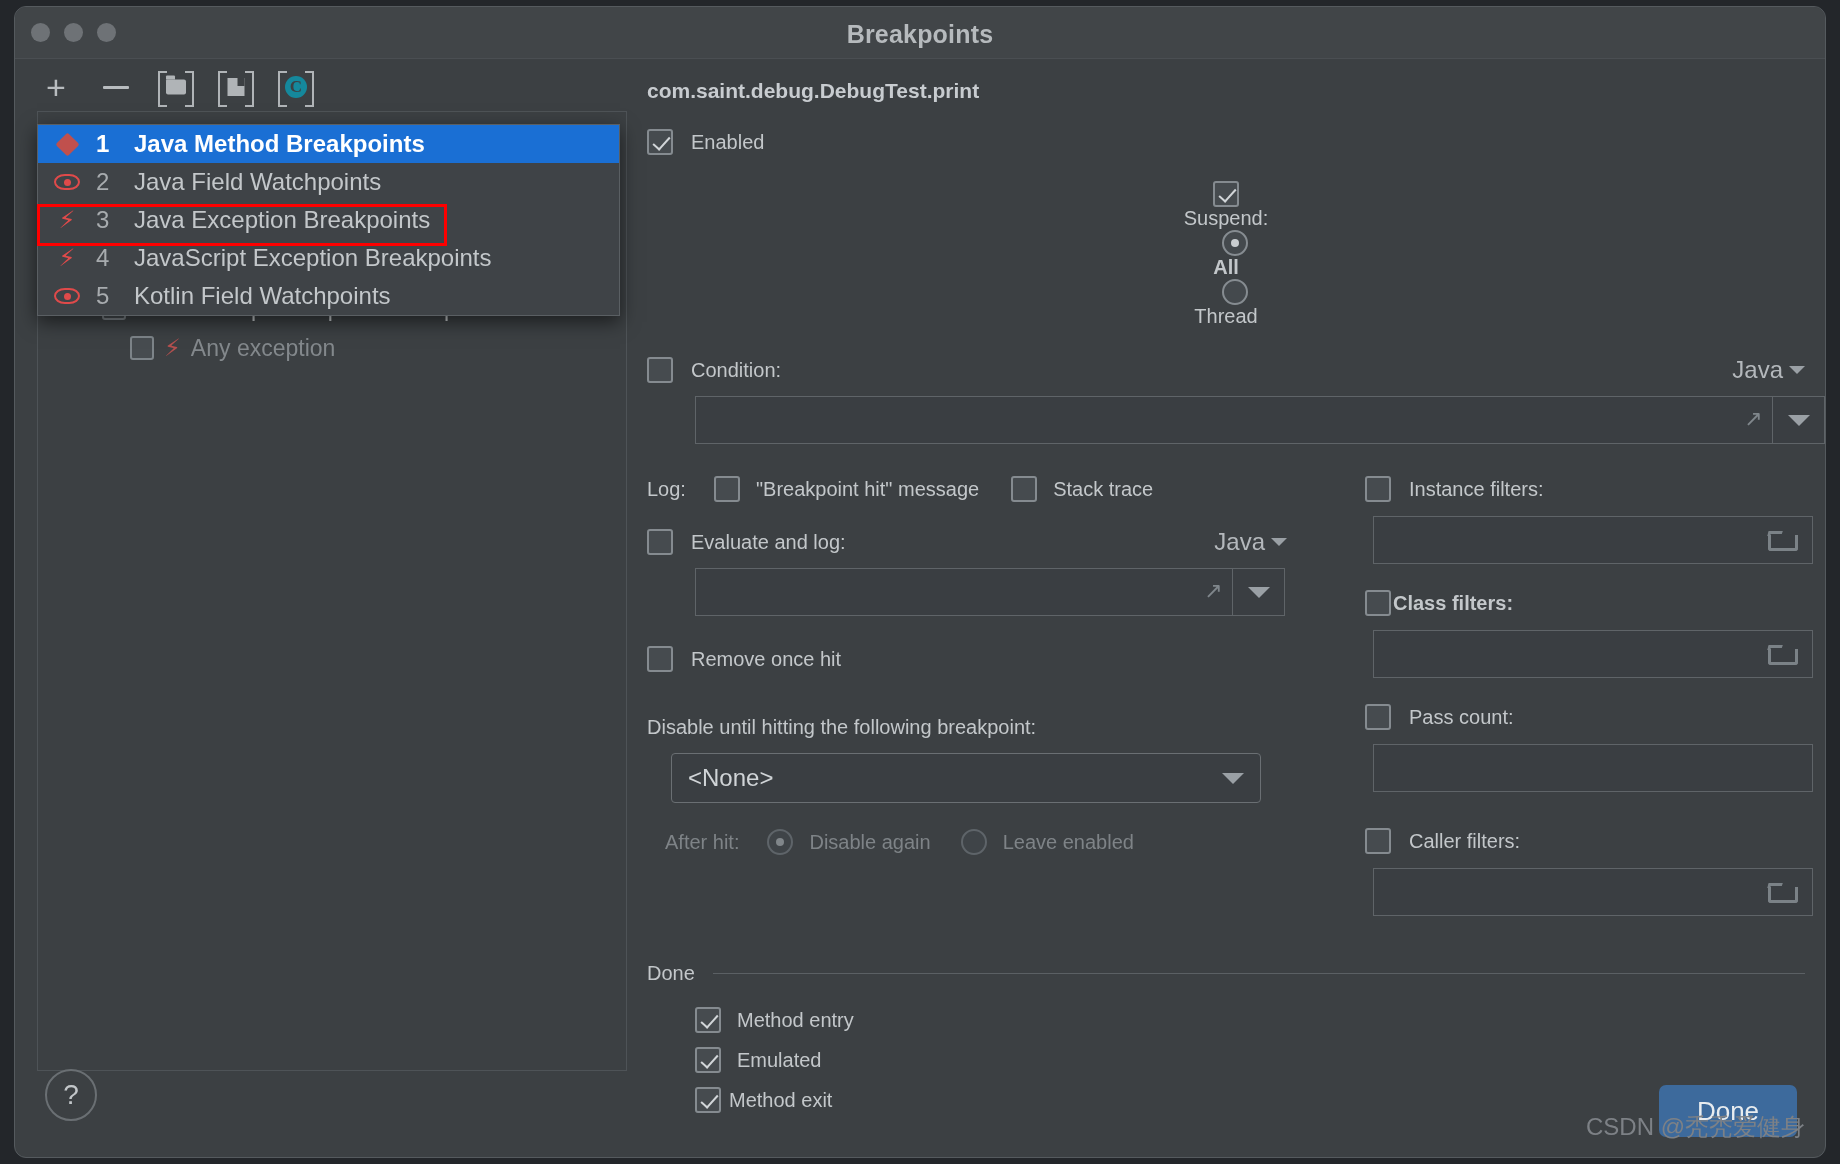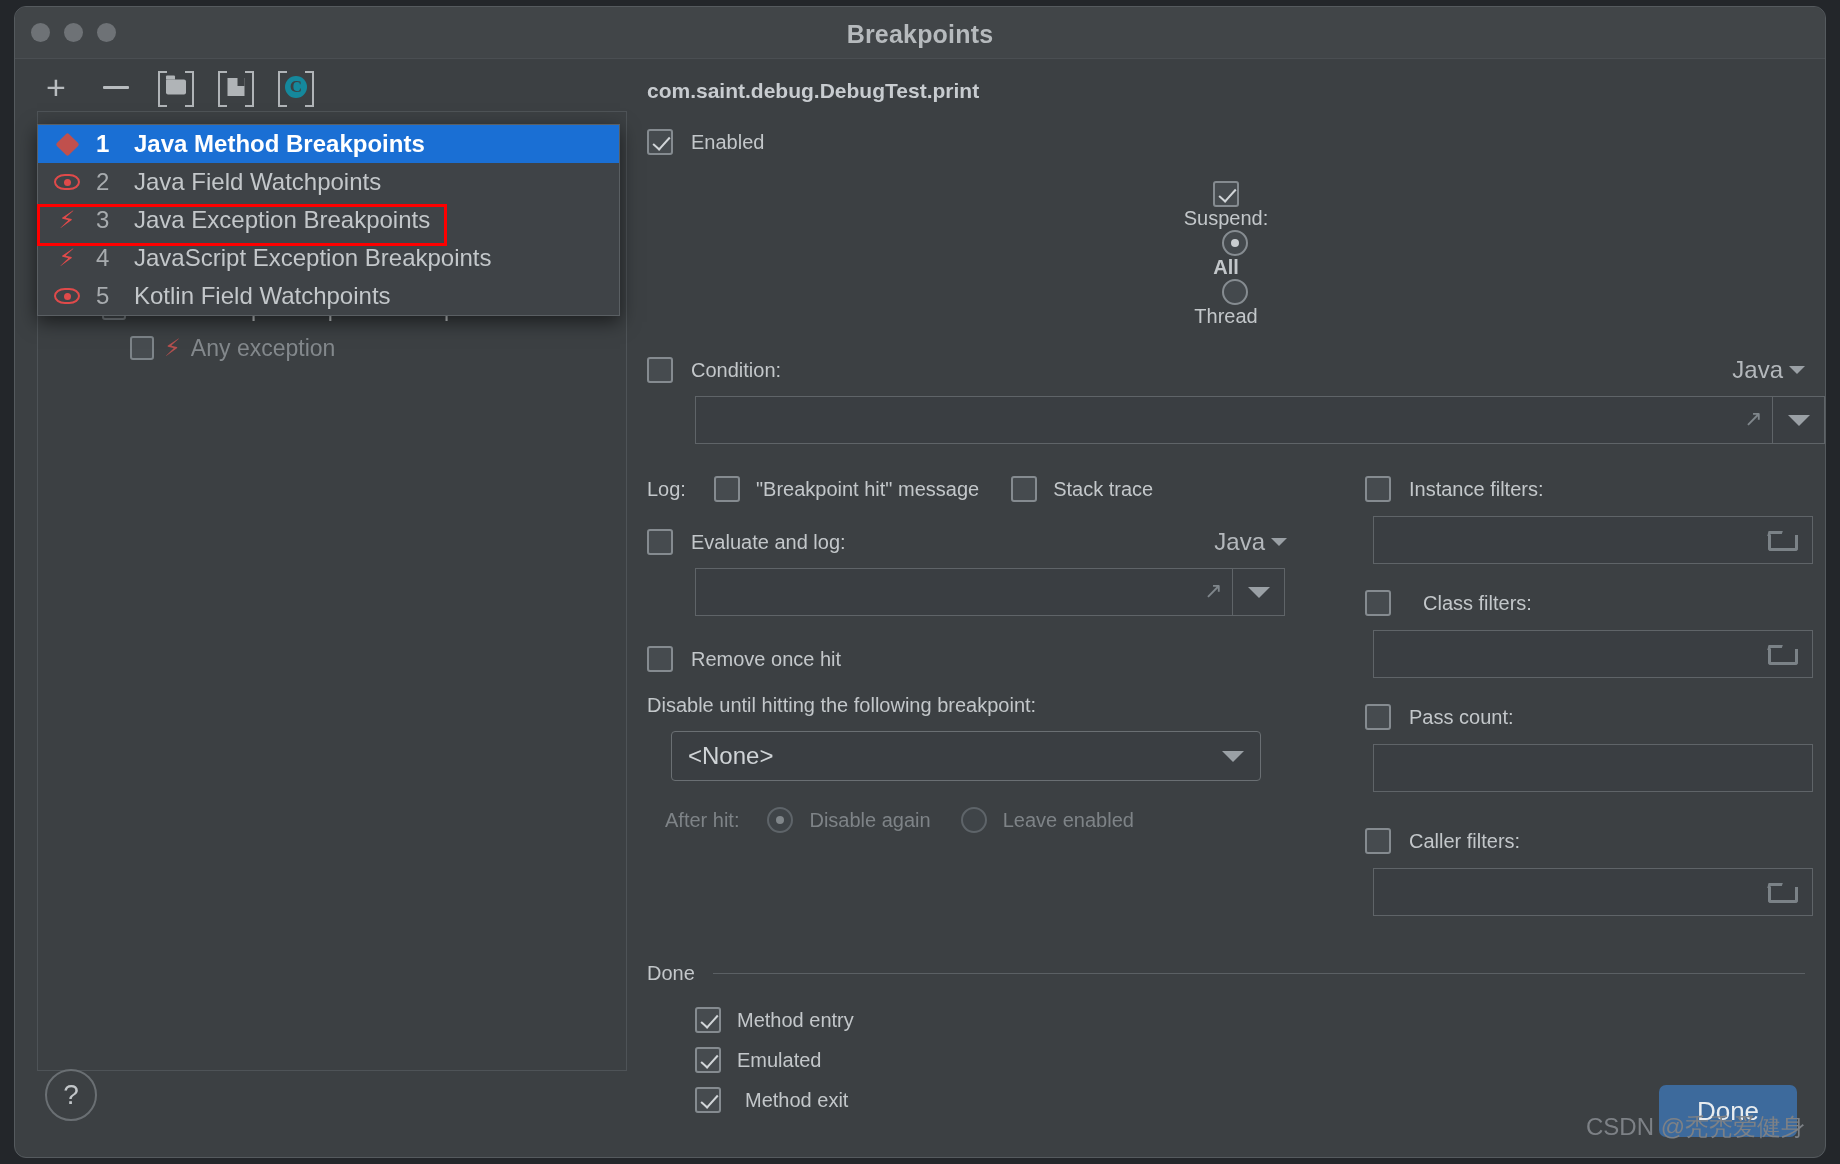--- a/index.html
+++ b/index.html
@@ -351,21 +351,21 @@
           <span class="dd-btn">
               <span class="caret-dn"></span>
             </span>
         </div>
 
         <div class="row" style="margin-top:30px; gap:18px;">
           <span class="chk"></span>
           <span class="lbl">Remove once hit</span>
         </div>
 
-        <div class="lbl" style="margin-top:22px;">Disable until hitting the following breakpoint:</div>
+        <div class="lbl" style="margin-top:44px;">Disable until hitting the following breakpoint:</div>
         <div class="combo" style="margin:14px 0 0 24px; width:590px;">
           <span>&lt;None&gt;</span>
           <span class="caret-dn"></span>
         </div>
 
         <div class="row" style="margin-top:26px; gap:16px; padding-left:18px;">
           <span class="lbl dim">After hit:</span>
           <span class="radio dim on" style="margin-left:12px"></span>
           <span class="lbl dim">Disable again</span>
           <span class="radio dim" style="margin-left:14px"></span>
@@ -378,21 +378,21 @@
           <span class="chk"></span>
           <span class="lbl">Instance filters:</span>
         </div>
         <div class="field" style="margin:14px 0 0 8px; width:440px;">
           <span class="folder-ic">
               <span class="f2"></span>
               <span class="f1"></span>
             </span>
         </div>
 
-        <div class="row" style="margin-top:26px; gap:32px;">
+        <div class="row" style="margin-top:26px; gap:2px;font-weight:bold;">
           <span class="chk"></span>
           <span class="lbl">Class filters:</span>
         </div>
         <div class="field" style="margin:14px 0 0 8px; width:440px;">
           <span class="folder-ic">
               <span class="f2"></span>
               <span class="f1"></span>
             </span>
         </div>
 
@@ -421,21 +421,21 @@
     </div>
     <div style="margin:22px 0 0 48px;">
       <div class="row" style="gap:16px; margin-bottom:14px;">
         <span class="chk on"></span>
         <span class="lbl">Method entry</span>
       </div>
       <div class="row" style="gap:16px; margin-bottom:14px;">
         <span class="chk on"></span>
         <span class="lbl">Emulated</span>
       </div>
-      <div class="row" style="gap:24px;">
+      <div class="row" style="gap:8px;">
         <span class="chk on"></span>
         <span class="lbl">Method exit</span>
       </div>
     </div>
   </div>
 
   <div class="help-btn">
     <span>?</span>
   </div>
   <div class="done-btn">

